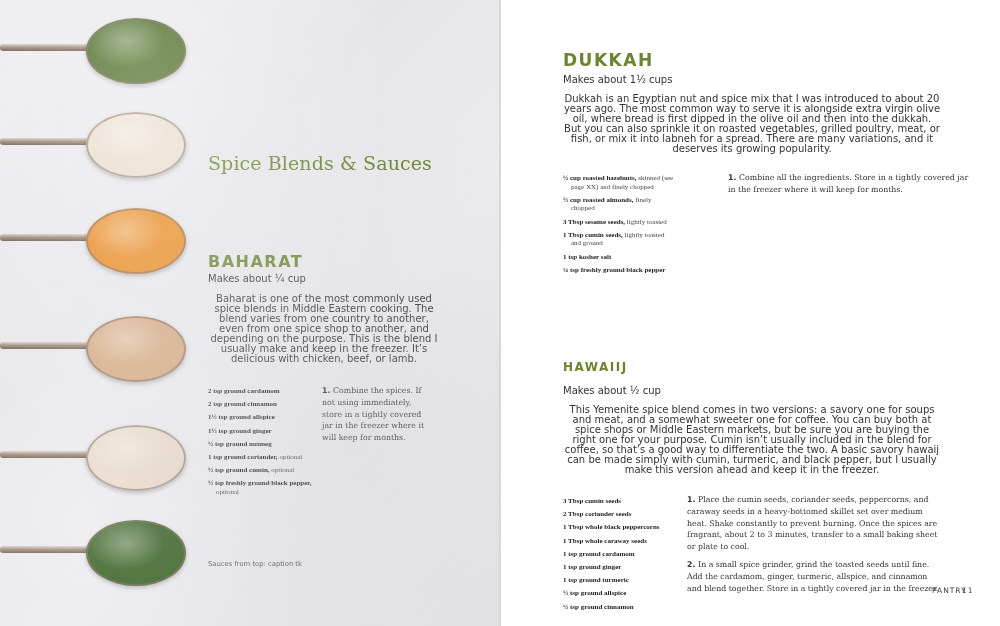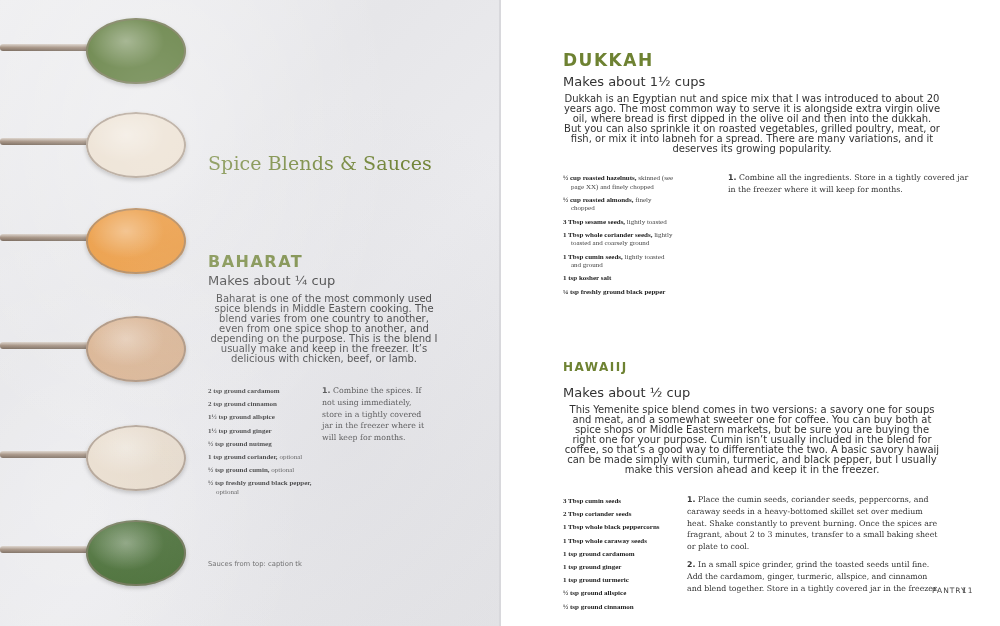--- a/index.html
+++ b/index.html
@@ -34,21 +34,21 @@
 
     .section-title {
       position: absolute; left: 208px; top: 152px;
       font-family: "DejaVu Serif", serif; font-size: 19px; color: #6e8232; letter-spacing: 0.1px;
     }
 
     .recipe-head {
       position: absolute; font-family: "DejaVu Sans", sans-serif; font-weight: bold;
       color: #6e8232; letter-spacing: 1.5px; font-size: 16px;
     }
-    .yield { position: absolute; font-size: 13px; color: #333; }
+    .yield { position: absolute; font-size: 10px; color: #333; }
     .intro { position: absolute; font-size: 10px; line-height: 10px; color: #333; text-align: center; }
 
     .ingredients { position: absolute; list-style: none; font-size: 7px; color: #222; font-family: Liberation Serif, serif; }
     .ingredients li { margin-bottom: 4.6px; line-height: 8.6px; padding-left: 8px; text-indent: -8px; }
     .ingredients li b { font-weight: bold; }
     .ingredients li span.note { font-weight: normal; color: #444; }
 
     .steps { position: absolute; font-family: "DejaVu Serif", serif; font-size: 7.8px; line-height: 11.8px; color: #333; }
     .steps p { margin-bottom: 6px; }
     .steps b { font-family: "DejaVu Sans", sans-serif; font-weight: bold; }
@@ -113,21 +113,20 @@
 <div class="page-edge"></div>
 
 <div class="recipe-head" style="left:563px; top:50px; font-size:17px;">DUKKAH</div>
 <div class="yield" style="left:563px; top:74px;">Makes about 1½ cups</div>
 <div class="intro" style="left:563px; top:94px; width:378px;">Dukkah is an Egyptian nut and spice mix that I was introduced to about 20 years ago. The most common way to serve it is alongside extra virgin olive oil, where bread is first dipped in the olive oil and then into the dukkah. But you can also sprinkle it on roasted vegetables, grilled poultry, meat, or fish, or mix it into labneh for a spread. There are many variations, and it deserves its growing popularity.</div>
 
 <ul class="ingredients" style="left:563px; top:174px; width:112px;">
     <li><b>½ cup roasted hazelnuts,</b><span class="note"> skinned (see page XX) and finely chopped</span></li>
     <li><b>½ cup roasted almonds,</b><span class="note"> finely chopped</span></li>
     <li><b>3 Tbsp sesame seeds,</b><span class="note"> lightly toasted</span></li>
-    <li><b>1 Tbsp whole coriander seeds,</b><span class="note"> lightly toasted and coarsely ground</span></li>
     <li><b>1 Tbsp cumin seeds,</b><span class="note"> lightly toasted and ground</span></li>
     <li><b>1 tsp kosher salt</b></li>
     <li><b>¼ tsp freshly ground black pepper</b></li>
   </ul>
 <div class="steps" style="left:728px; top:172px; width:250px;">
     <p><b>1. </b><span>Combine all the ingredients. Store in a tightly covered jar in the freezer where it will keep for months.</span></p>
   </div>
 
 <div class="recipe-head" style="left:563px; top:360px; font-size:12px;">HAWAIIJ</div>
 <div class="yield" style="left:563px; top:385px;">Makes about ½ cup</div>

